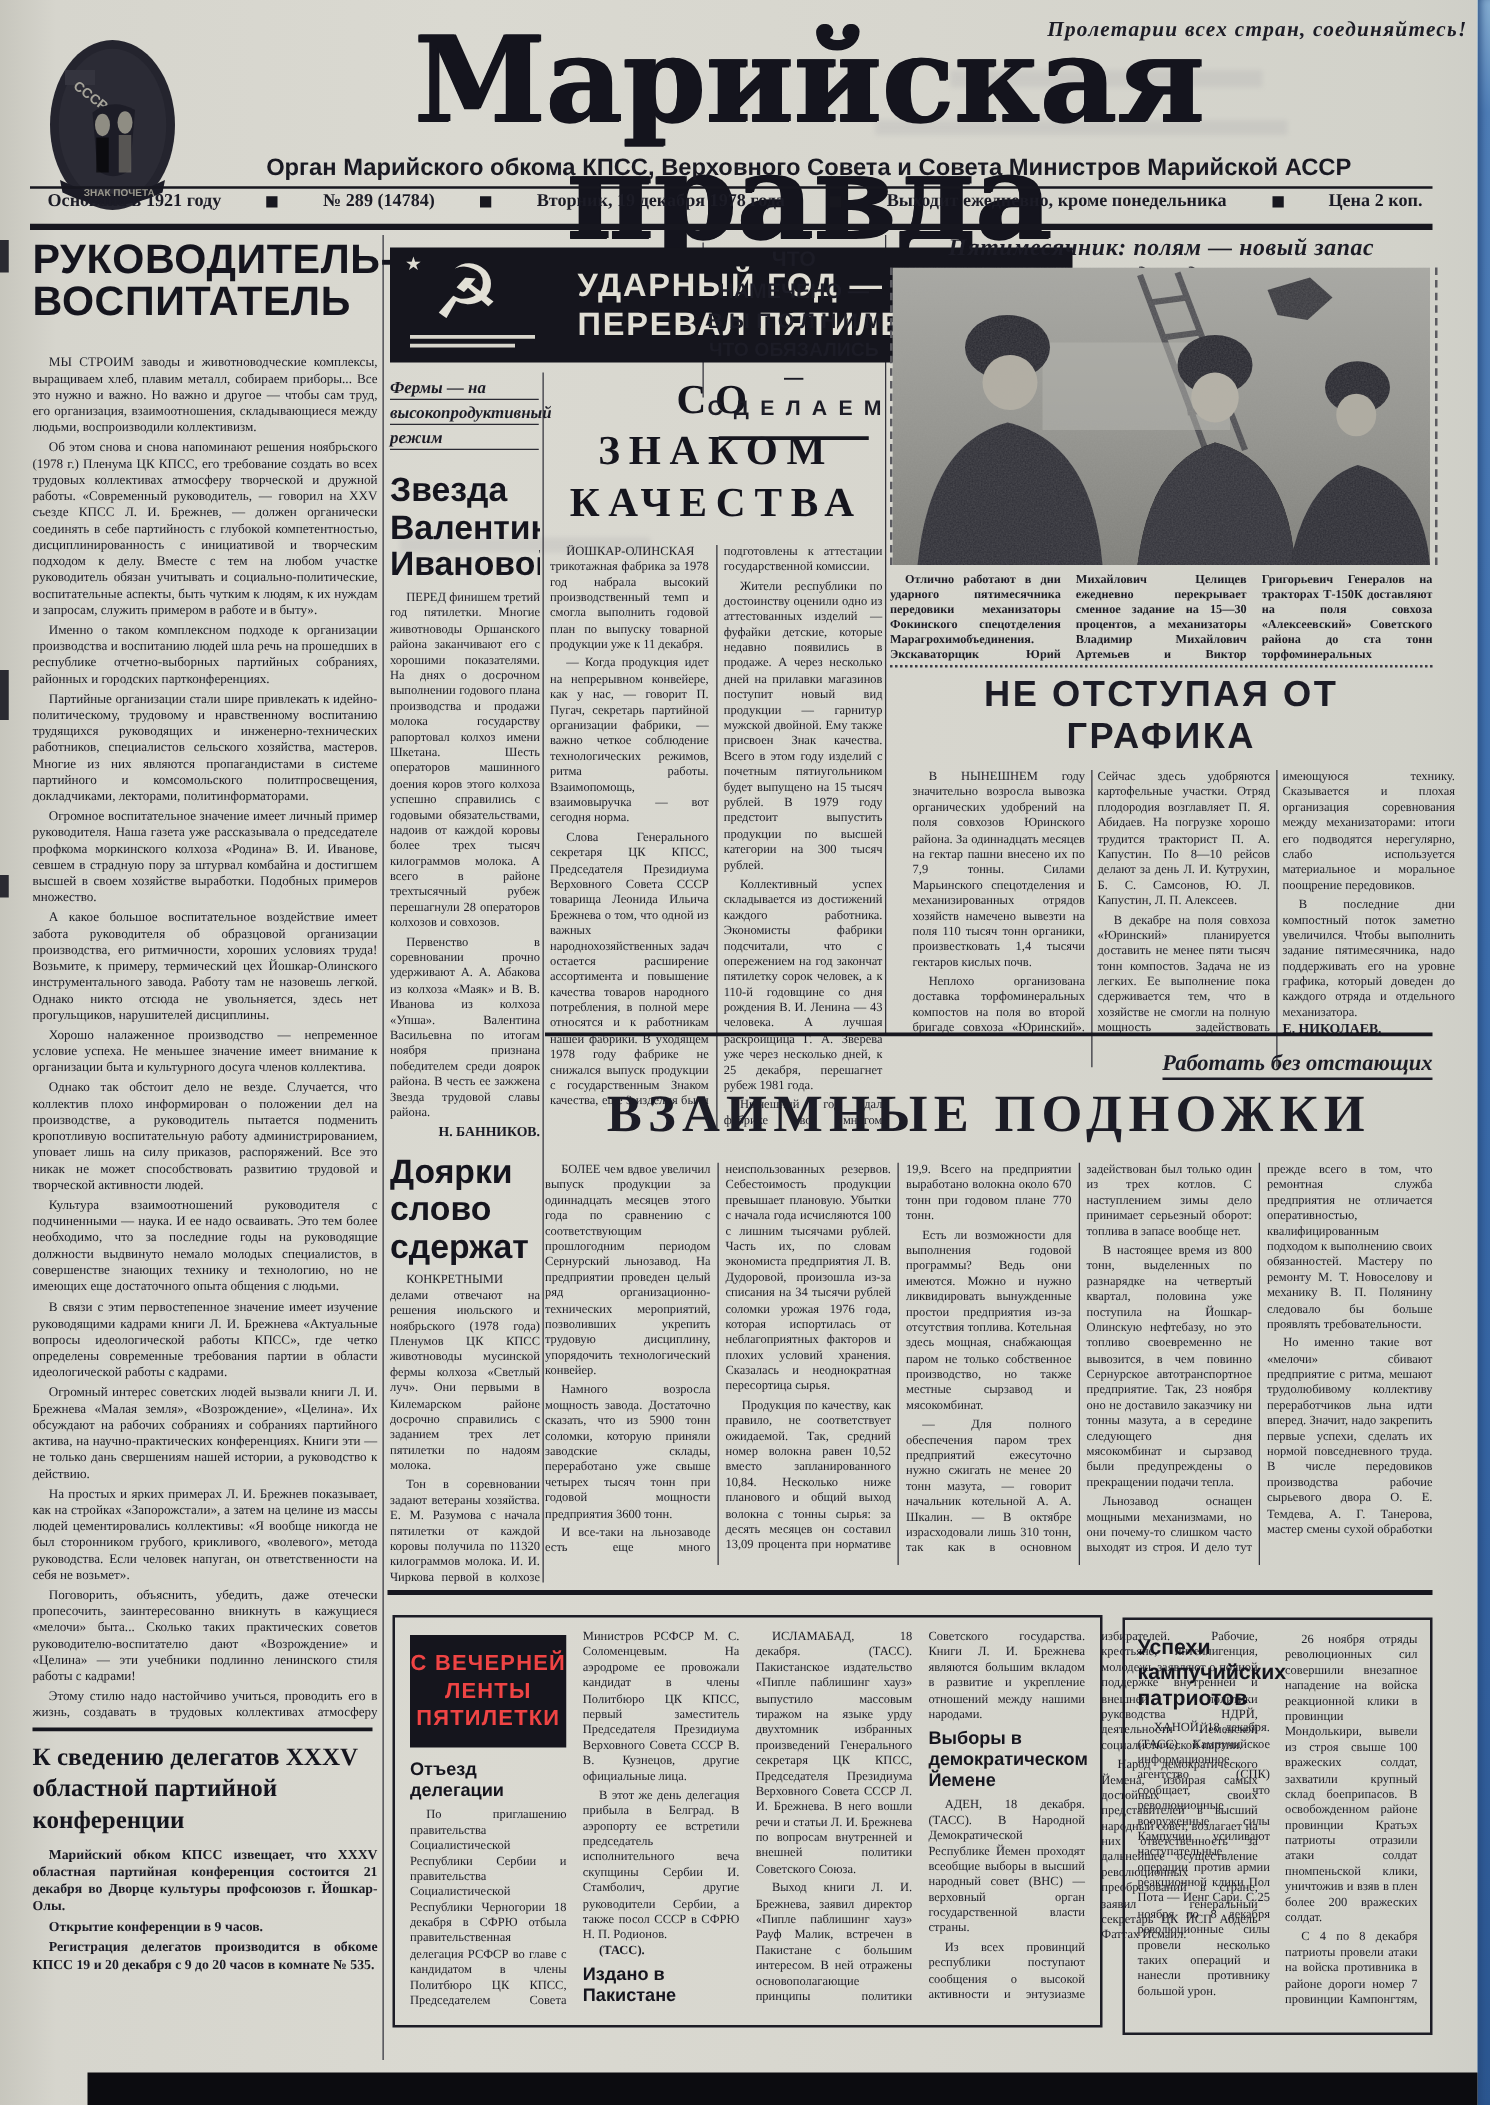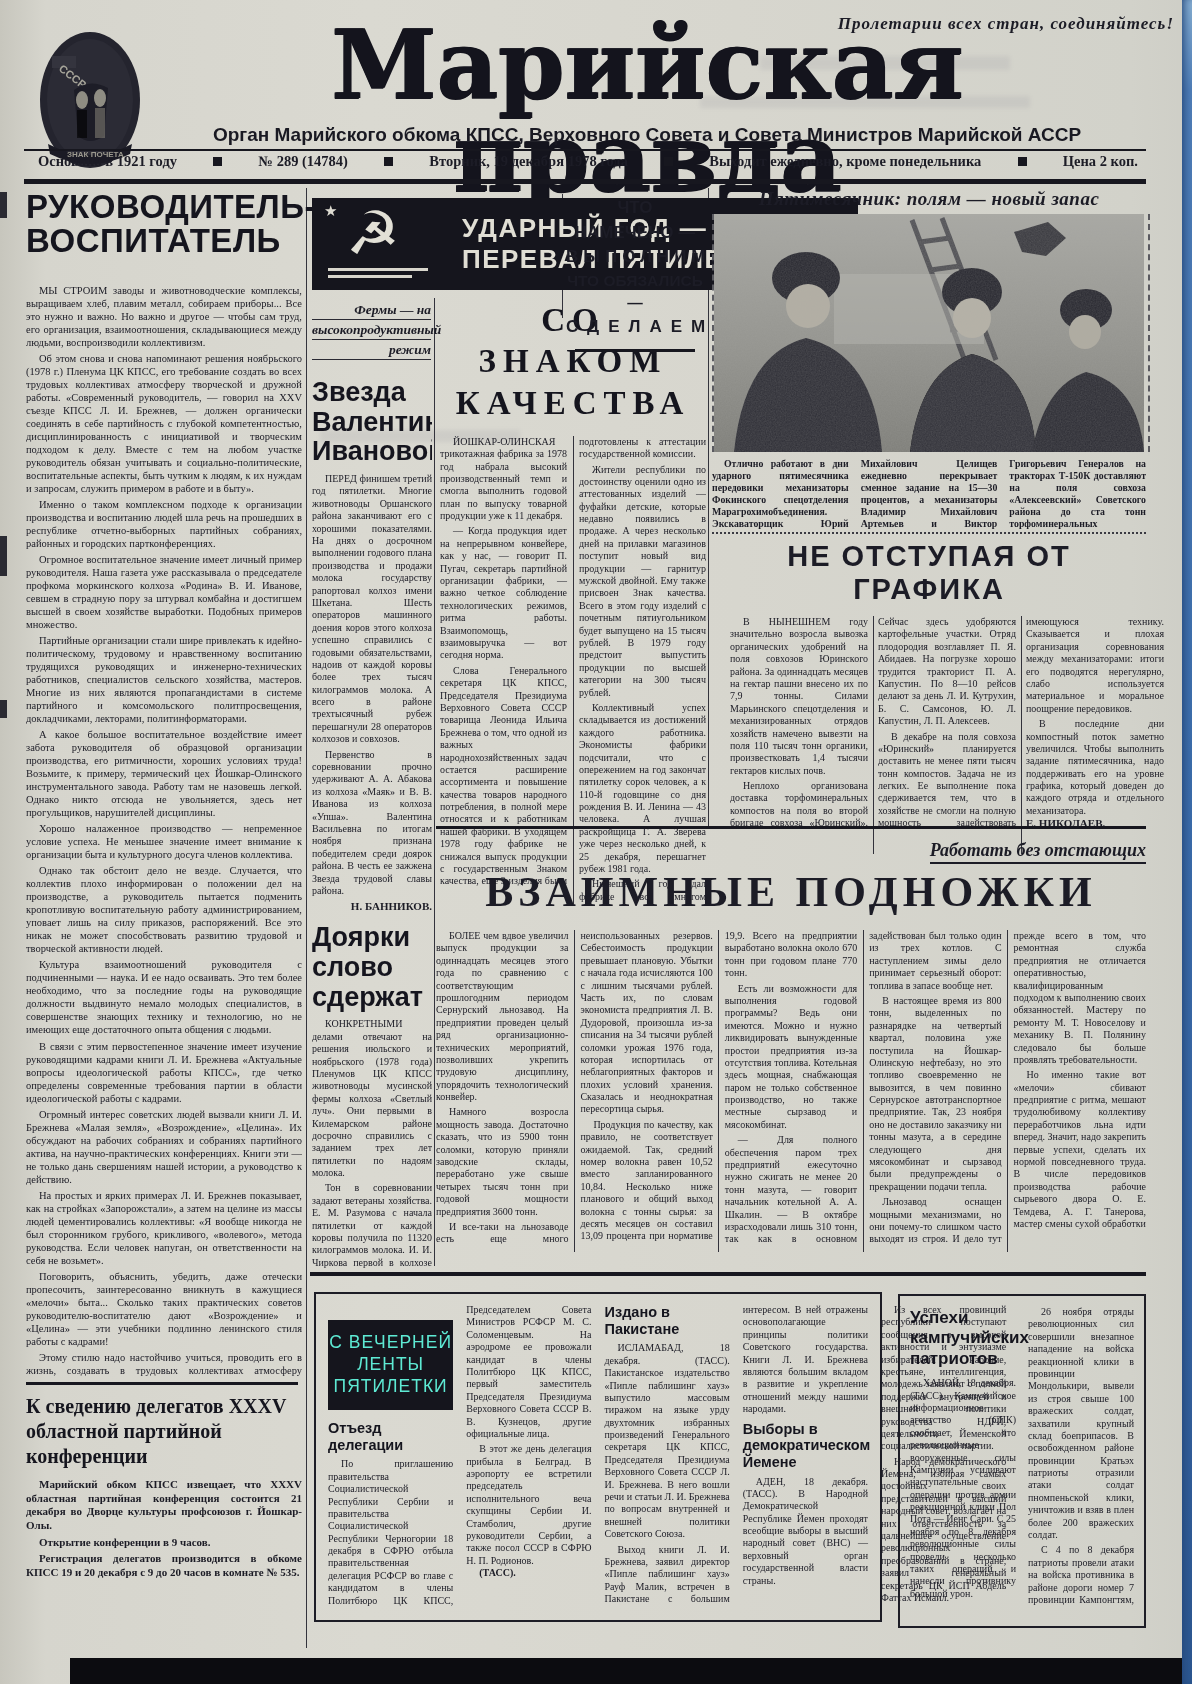--- a/index.html
+++ b/index.html
@@ -40,21 +40,21 @@
   .notice .bt{margin-top:9px;font-size:11px;font-weight:bold;}
   
   .banner{position:absolute;left:312px;top:198px;width:546px;height:92px;background:#15151d;color:#dedcd2;
     display:flex;align-items:center;}
   .banner-logo{width:150px;height:100%;position:relative;}
   .banner-star{position:absolute;left:12px;top:4px;font-size:15px;color:#dedcd2;}
   .banner-hs{position:absolute;left:34px;top:6px;font-size:60px;line-height:1;color:#e2e0d6;}
   .banner-stripe{position:absolute;left:16px;height:3px;background:#d8d6cc;}
   .banner-text{flex:1;font-family:"Liberation Sans",sans-serif;font-weight:900;font-size:26px;
     letter-spacing:1.5px;line-height:1.2;color:#e0ded4;}
-  .farm-rubric{position:absolute;left:312px;top:302px;width:119px;text-align:right;
+  .farm-rubric{position:absolute;left:312px;top:302px;width:119px;text-align:left;
     font-style:italic;font-weight:bold;font-size:13.5px;}
   .farm-rubric div{border-bottom:1px solid #2a2a33;padding-bottom:1px;margin-bottom:2px;}
   .col2{position:absolute;left:312px;top:372px;width:120px;height:896px;overflow:hidden;}
   .col2 h2{font-family:"Liberation Sans",sans-serif;font-weight:900;font-size:27px;line-height:1.1;margin:6px 0;}
   .col2 .bt{font-size:10px;}
   
   .soz{position:absolute;left:440px;top:300px;width:266px;}
   .soz h2{text-align:center;font-size:33px;font-weight:bold;letter-spacing:7px;line-height:1.25;}
   .soz .bt{margin-top:12px;height:468px;overflow:hidden;column-count:2;column-gap:12px;
     column-rule:1px solid #32323b;font-size:10px;}
@@ -84,23 +84,23 @@
   .pd-rubric span{display:inline-block;font-style:italic;font-weight:bold;font-size:18px;
     border-bottom:2px solid #1c1c26;padding-bottom:1px;}
   .pd-title{position:absolute;left:436px;top:868px;width:710px;text-align:center;
     font-size:42px;font-weight:bold;letter-spacing:5px;}
   .pd-body{position:absolute;left:436px;top:930px;width:710px;height:322px;overflow:hidden;
     column-count:5;column-gap:12px;column-rule:1px solid #32323b;font-size:10px;}
   
   .tt-box{position:absolute;left:314px;top:1292px;width:568px;height:330px;border:2px solid #1d1d26;
     padding:10px 12px;box-sizing:border-box;}
   .tt-cols{column-count:4;column-gap:13px;height:100%;font-size:10px;}
-  .tt-label{break-inside:avoid;background:#15151d;color:#5eead4;height:90px;margin:16px 0 10px;
+  .tt-label{break-inside:avoid;background:#15151d;color:#ef4444;height:90px;margin:4px 0 10px;
     display:flex;flex-direction:column;justify-content:center;align-items:center;
-    font-family:"Liberation Sans",sans-serif;font-weight:400;font-size:17.5px;line-height:1.25;letter-spacing:1px;}
+    font-family:"Liberation Sans",sans-serif;font-weight:700;font-size:17.5px;line-height:1.25;letter-spacing:1px;}
   .tt-cols h3{font-family:"Liberation Sans",sans-serif;font-weight:900;font-size:14.5px;line-height:1.15;margin:5px 0 5px;}
   .tass{text-align:right;font-weight:bold;margin:2px 0 4px;}
   
   .kam-box{position:absolute;left:898px;top:1294px;width:248px;height:334px;border:2px solid #1d1d26;
     padding:10px;box-sizing:border-box;}
   .kam-cols{column-count:2;column-gap:12px;height:100%;font-size:10px;overflow:hidden;}
   .kam-cols h3{font-family:"Liberation Sans",sans-serif;font-weight:900;font-size:17px;line-height:1.2;margin:2px 0 8px;}
 </style>
 </head>
 <body>
@@ -156,22 +156,22 @@
 
   <div class="ed">
     <h1>
       <span>РУКОВОДИТЕЛЬ-</span><br>
       <span>ВОСПИТАТЕЛЬ</span>
     </h1>
     <div class="bt">
         <p>МЫ СТРОИМ заводы и животноводческие комплексы, выращиваем хлеб, плавим металл, собираем приборы... Все это нужно и важно. Но важно и другое — чтобы сам труд, его организация, взаимоотношения, складывающиеся между людьми, воспроизводили коллективизм.</p>
         <p>Об этом снова и снова напоминают решения ноябрьского (1978 г.) Пленума ЦК КПСС, его требование создать во всех трудовых коллективах атмосферу творческой и дружной работы. «Современный руководитель, — говорил на XXV съезде КПСС Л. И. Брежнев, — должен органически соединять в себе партийность с глубокой компетентностью, дисциплинированность с инициативой и творческим подходом к делу. Вместе с тем на любом участке руководитель обязан учитывать и социально-политические, воспитательные аспекты, быть чутким к людям, к их нуждам и запросам, служить примером в работе и в быту».</p>
         <p>Именно о таком комплексном подходе к организации производства и воспитанию людей шла речь на прошедших в республике отчетно-выборных партийных собраниях, районных и городских партконференциях.</p>
+        <p>Партийные организации стали шире привлекать к идейно-политическому, трудовому и нравственному воспитанию трудящихся руководящих и инженерно-технических работников, специалистов сельского хозяйства, мастеров. Многие из них являются пропагандистами в системе партийного и комсомольского политпросвещения, докладчиками, лекторами, политинформаторами.</p>
         <p>Огромное воспитательное значение имеет личный пример руководителя. Наша газета уже рассказывала о председателе профкома моркинского колхоза «Родина» В. И. Иванове, севшем в страдную пору за штурвал комбайна и достигшем высшей в своем хозяйстве выработки. Подобных примеров множество.</p>
-        <p>Партийные организации стали шире привлекать к идейно-политическому, трудовому и нравственному воспитанию трудящихся руководящих и инженерно-технических работников, специалистов сельского хозяйства, мастеров. Многие из них являются пропагандистами в системе партийного и комсомольского политпросвещения, докладчиками, лекторами, политинформаторами.</p>
         <p>А какое большое воспитательное воздействие имеет забота руководителя об образцовой организации производства, его ритмичности, хороших условиях труда! Возьмите, к примеру, термический цех Йошкар-Олинского инструментального завода. Работу там не назовешь легкой. Однако никто отсюда не увольняется, здесь нет прогульщиков, нарушителей дисциплины.</p>
         <p>Хорошо налаженное производство — непременное условие успеха. Не меньшее значение имеет внимание к организации быта и культурного досуга членов коллектива.</p>
         <p>Однако так обстоит дело не везде. Случается, что коллектив плохо информирован о положении дел на производстве, а руководитель пытается подменить кропотливую воспитательную работу администрированием, уповает лишь на силу приказов, распоряжений. Все это никак не может способствовать развитию трудовой и творческой активности людей.</p>
         <p>Культура взаимоотношений руководителя с подчиненными — наука. И ее надо осваивать. Это тем более необходимо, что за последние годы на руководящие должности выдвинуто немало молодых специалистов, в совершенстве знающих технику и технологию, но не имеющих еще достаточного опыта общения с людьми.</p>
         <p>В связи с этим первостепенное значение имеет изучение руководящими кадрами книги Л. И. Брежнева «Актуальные вопросы идеологической работы КПСС», где четко определены современные требования партии в области идеологической работы с кадрами.</p>
         <p>Огромный интерес советских людей вызвали книги Л. И. Брежнева «Малая земля», «Возрождение», «Целина». Их обсуждают на рабочих собраниях и собраниях партийного актива, на научно-практических конференциях. Книги эти — не только дань свершениям нашей истории, а руководство к действию.</p>
         <p>На простых и ярких примерах Л. И. Брежнев показывает, как на стройках «Запорожстали», а затем на целине из массы людей цементировались коллективы: «Я вообще никогда не был сторонником грубого, крикливого, «волевого», метода руководства. Если человек напуган, он ответственности на себя не возьмет».</p>
         <p>Поговорить, объяснить, убедить, даже отечески пропесочить, заинтересованно вникнуть в кажущиеся «мелочи» быта... Сколько таких практических советов руководителю-воспитателю дают «Возрождение» и «Целина» — эти учебники подлинно ленинского стиля работы с кадрами!</p>
         <p>Этому стилю надо настойчиво учиться, проводить его в жизнь, создавать в трудовых коллективах атмосферу творческой и дружной работы, направленной на выполнение решений ноябрьского Пленума ЦК КПСС и сессии Верховного Совета СССР, на успешное претворение в жизнь планов пятилетки.</p>
       </div>

